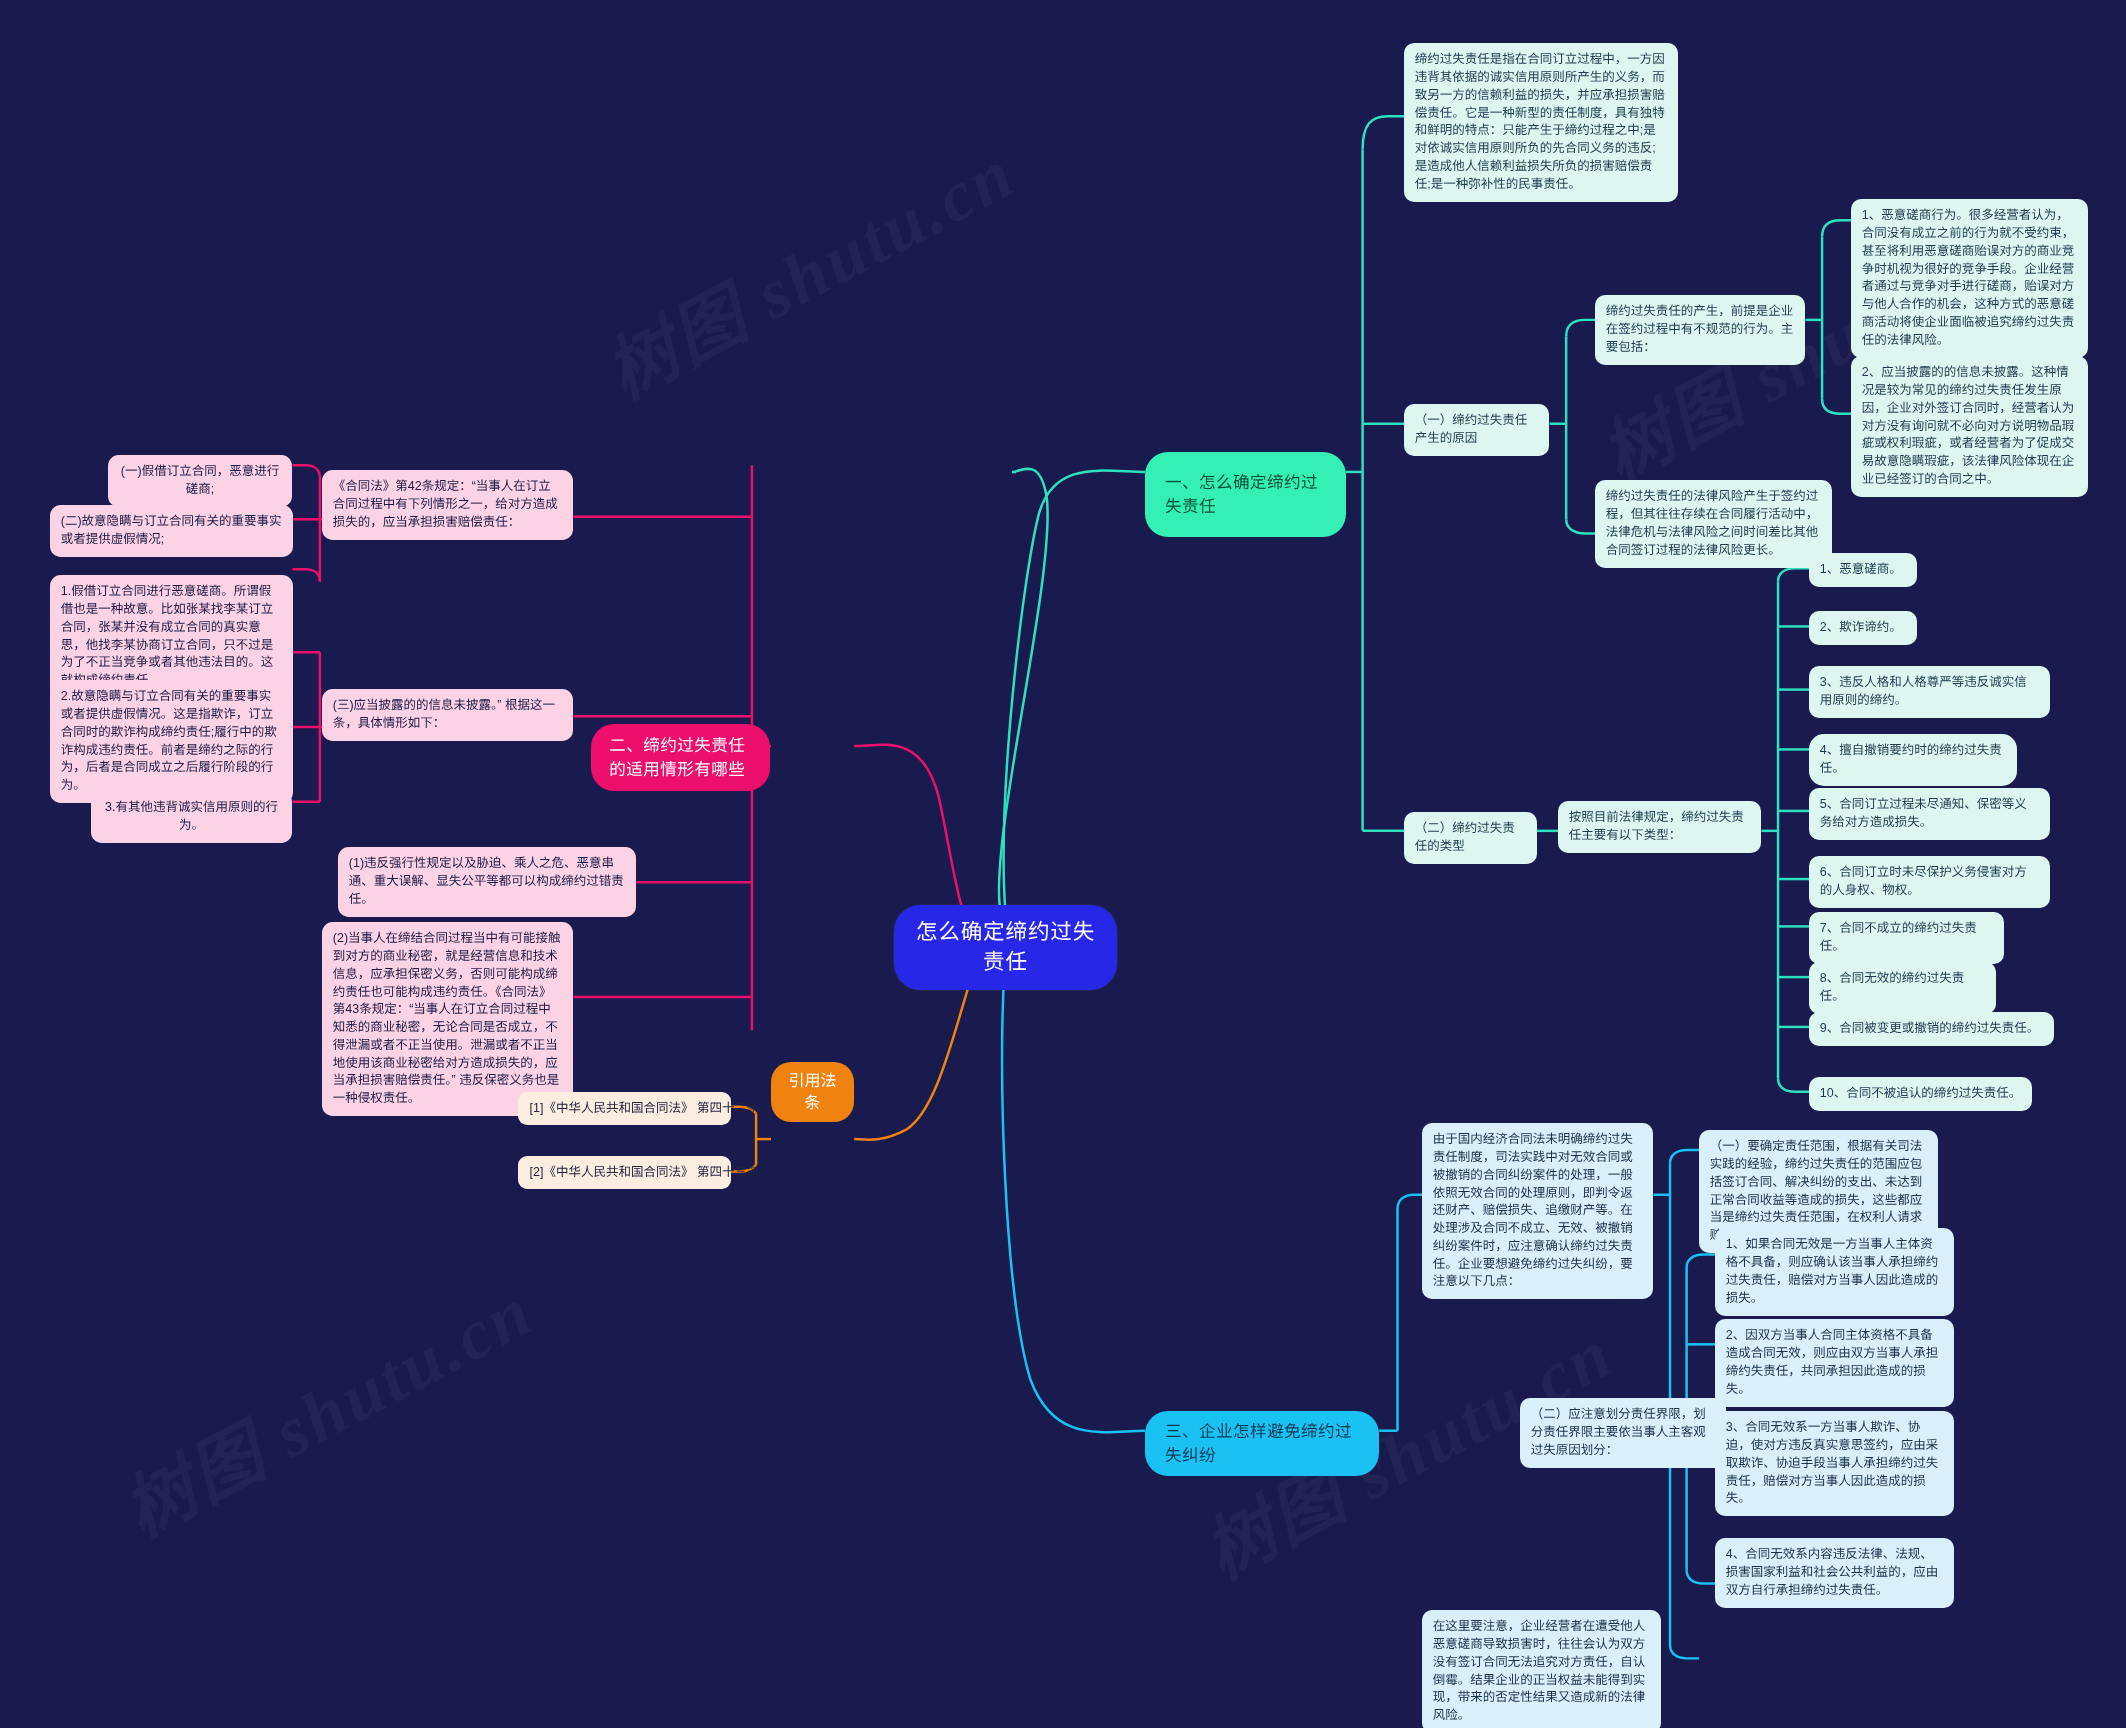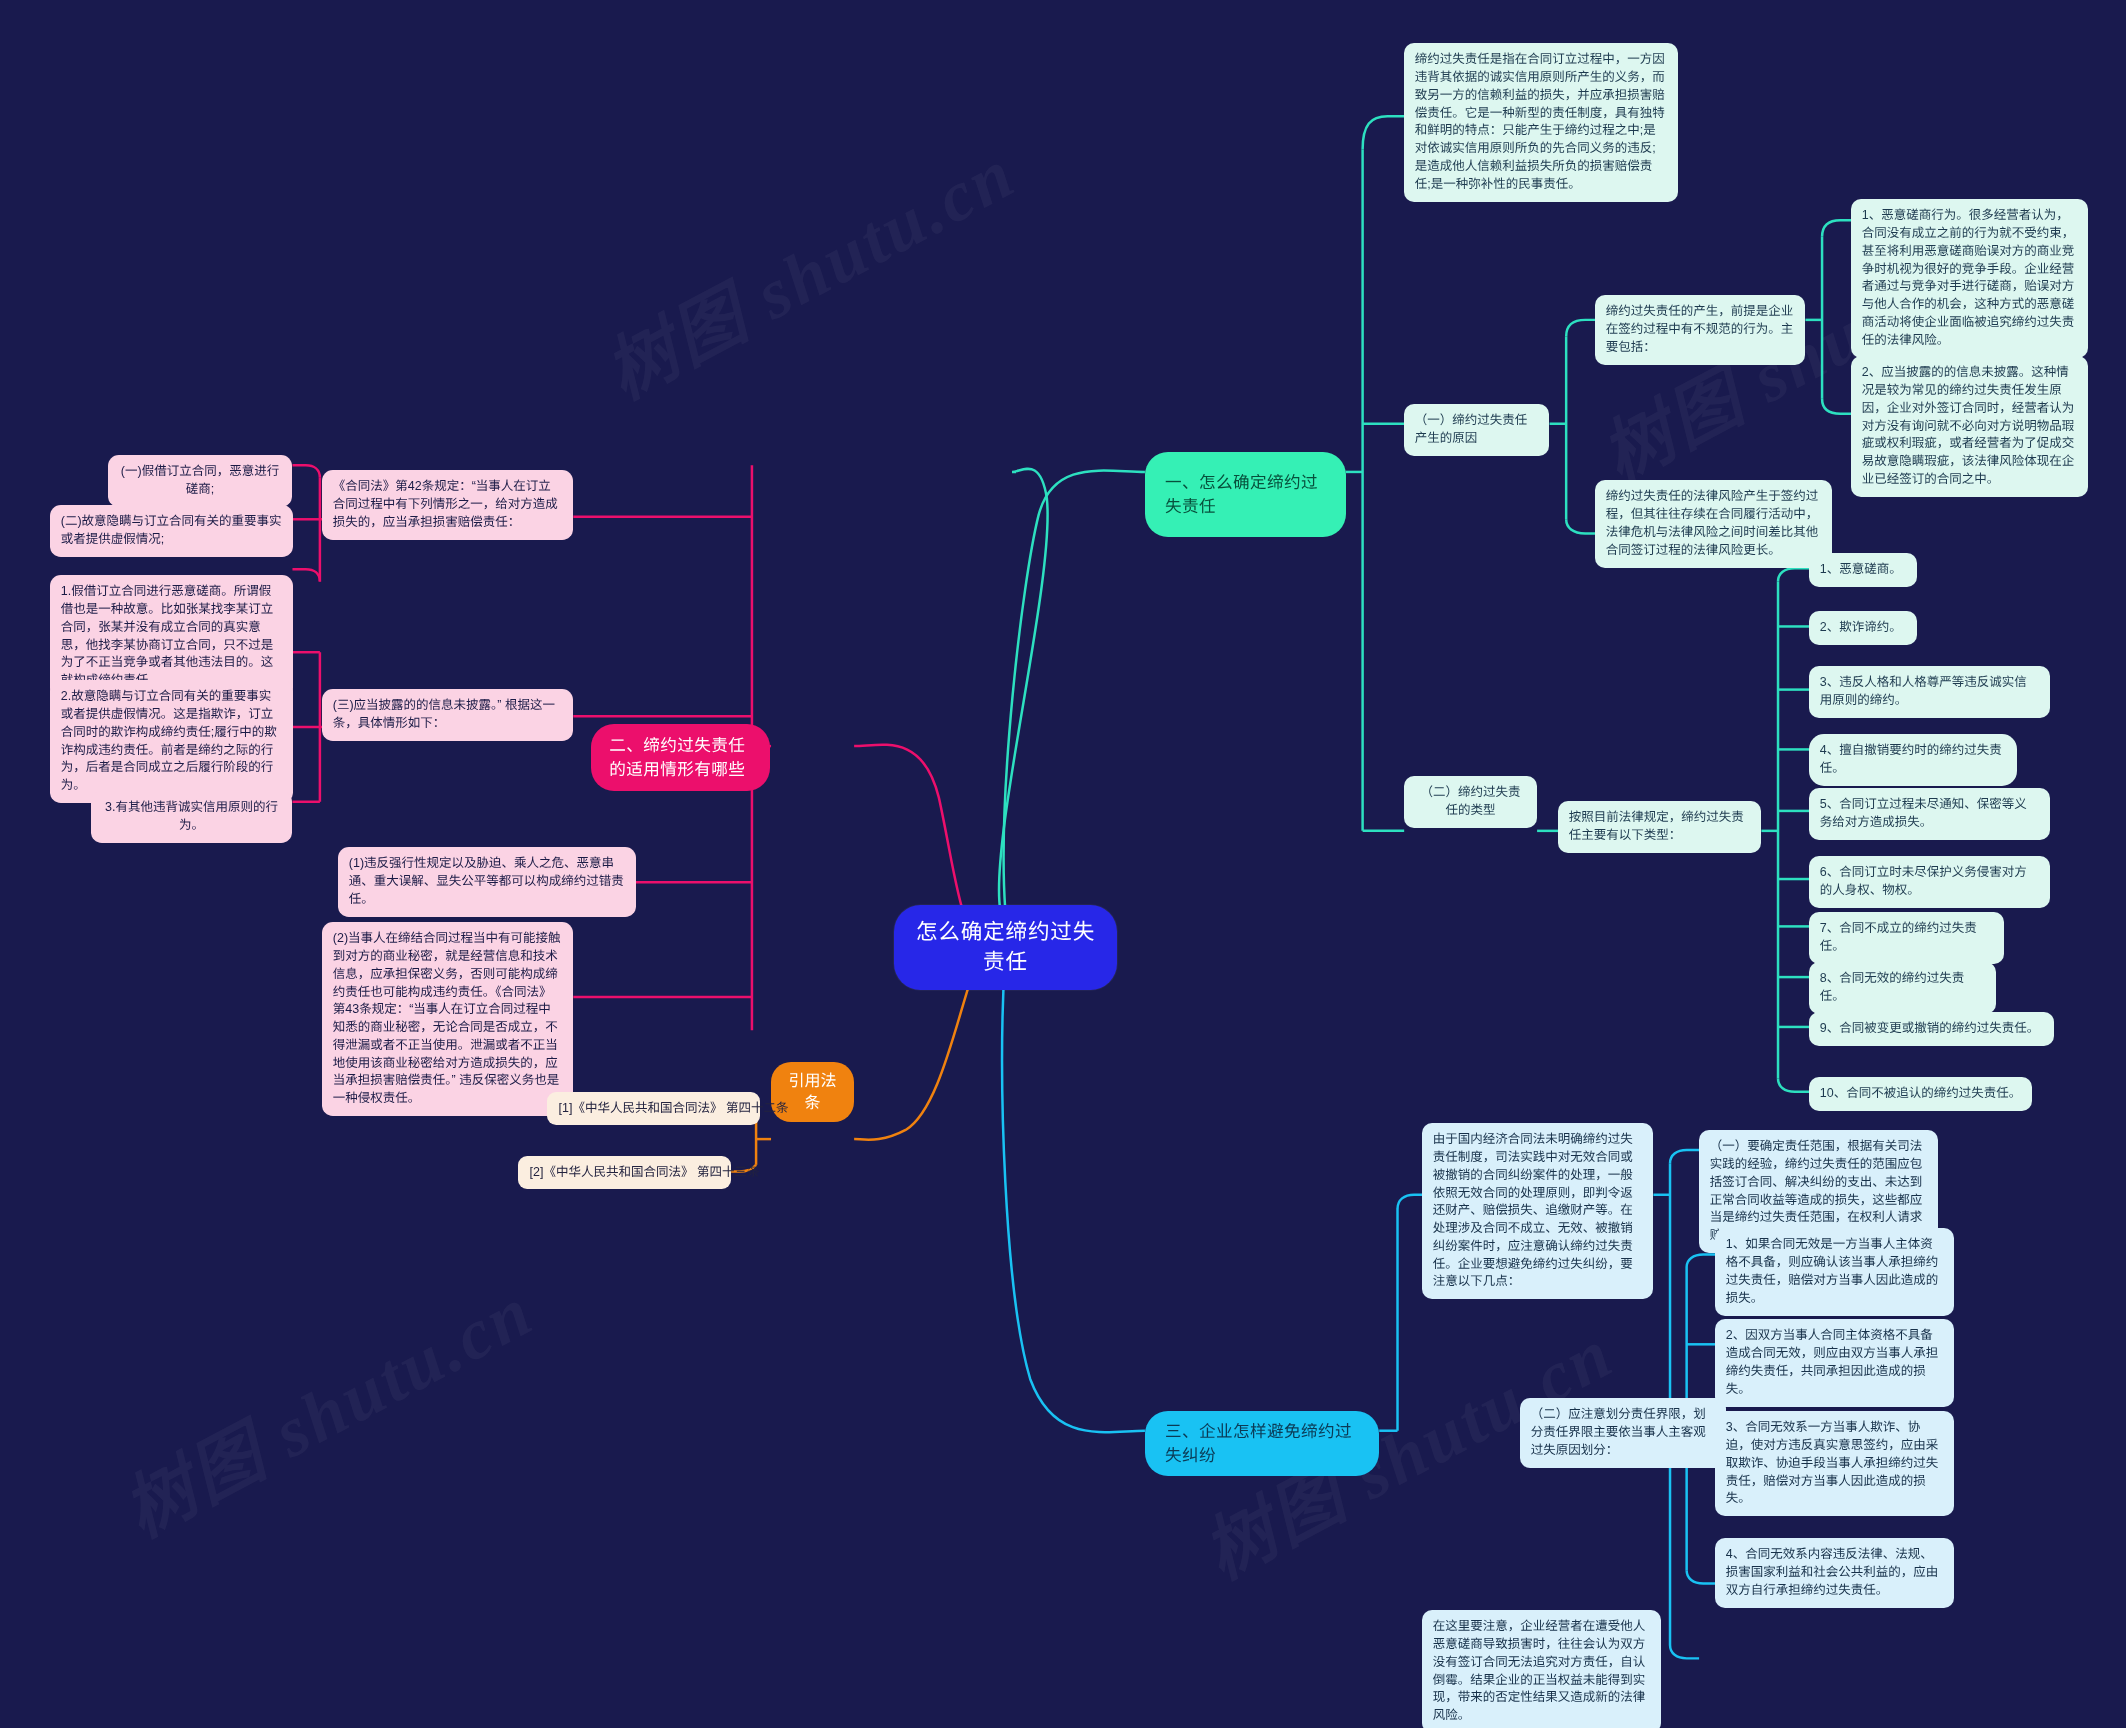--- a/index.html
+++ b/index.html
@@ -251,21 +251,21 @@
   <div class="node n-teal" style="left:1404px; top:404px; width:145px;">（一）缔约过失责任产生的原因</div>
 
   <div class="node n-teal" style="left:1595px; top:295px; width:210px;">缔约过失责任的产生，前提是企业在签约过程中有不规范的行为。主要包括：</div>
 
   <div class="node n-teal" style="left:1851px; top:199px; width:237px;">1、恶意磋商行为。很多经营者认为，合同没有成立之前的行为就不受约束，甚至将利用恶意磋商贻误对方的商业竞争时机视为很好的竞争手段。企业经营者通过与竞争对手进行磋商，贻误对方与他人合作的机会，这种方式的恶意磋商活动将使企业面临被追究缔约过失责任的法律风险。</div>
 
   <div class="node n-teal" style="left:1851px; top:356px; width:237px;">2、应当披露的的信息未披露。这种情况是较为常见的缔约过失责任发生原因，企业对外签订合同时，经营者认为对方没有询问就不必向对方说明物品瑕疵或权利瑕疵，或者经营者为了促成交易故意隐瞒瑕疵，该法律风险体现在企业已经签订的合同之中。</div>
 
   <div class="node n-teal" style="left:1595px; top:480px; width:237px;">缔约过失责任的法律风险产生于签约过程，但其往往存续在合同履行活动中，法律危机与法律风险之间时间差比其他合同签订过程的法律风险更长。</div>
 
-  <div class="node n-teal" style="left:1404px; top:776px; width:133px;text-align:center;">（二）缔约过失责任的类型</div>
+  <div class="node n-teal" style="left:1404px; top:812px; width:133px;">（二）缔约过失责任的类型</div>
 
   <div class="node n-teal" style="left:1558px; top:801px; width:203px;">按照目前法律规定，缔约过失责任主要有以下类型：</div>
 
   <div class="node n-teal" style="left:1809px; top:553px; width:108px;">1、恶意磋商。</div>
   <div class="node n-teal" style="left:1809px; top:611px; width:108px;">2、欺诈谛约。</div>
   <div class="node n-teal" style="left:1809px; top:666px; width:241px;">3、违反人格和人格尊严等违反诚实信用原则的缔约。</div>
   <div class="node n-teal" style="left:1809px; top:734px; width:208px;border-radius:15px;">4、擅自撤销要约时的缔约过失责任。</div>
   <div class="node n-teal" style="left:1809px; top:788px; width:241px;">5、合同订立过程未尽通知、保密等义务给对方造成损失。</div>
   <div class="node n-teal" style="left:1809px; top:856px; width:241px;">6、合同订立时未尽保护义务侵害对方的人身权、物权。</div>
   <div class="node n-teal" style="left:1809px; top:912px; width:195px;">7、合同不成立的缔约过失责任。</div>
@@ -280,21 +280,21 @@
   <div class="node n-pink" style="left:50px; top:575px; width:243px;">1.假借订立合同进行恶意磋商。所谓假借也是一种故意。比如张某找李某订立合同，张某并没有成立合同的真实意思，他找李某协商订立合同，只不过是为了不正当竞争或者其他违法目的。这就构成缔约责任。</div>
   <div class="node n-pink" style="left:50px; top:680px; width:243px;">2.故意隐瞒与订立合同有关的重要事实或者提供虚假情况。这是指欺诈，订立合同时的欺诈构成缔约责任;履行中的欺诈构成违约责任。前者是缔约之际的行为，后者是合同成立之后履行阶段的行为。</div>
   <div class="node n-pink center" style="left:91px; top:791px; width:201px;">3.有其他违背诚实信用原则的行为。</div>
 
   <div class="node n-pink" style="left:322px; top:470px; width:251px;">《合同法》第42条规定：“当事人在订立合同过程中有下列情形之一，给对方造成损失的，应当承担损害赔偿责任：</div>
   <div class="node n-pink" style="left:322px; top:689px; width:251px;">(三)应当披露的的信息未披露。” 根据这一条，具体情形如下：</div>
   <div class="node n-pink" style="left:322px; top:847px; width:298px;margin-left:16px;">(1)违反强行性规定以及胁迫、乘人之危、恶意串通、重大误解、显失公平等都可以构成缔约过错责任。</div>
   <div class="node n-pink" style="left:322px; top:922px; width:251px;">(2)当事人在缔结合同过程当中有可能接触到对方的商业秘密，就是经营信息和技术信息，应承担保密义务，否则可能构成缔约责任也可能构成违约责任。《合同法》第43条规定：“当事人在订立合同过程中知悉的商业秘密，无论合同是否成立，不得泄漏或者不正当使用。泄漏或者不正当地使用该商业秘密给对方造成损失的，应当承担损害赔偿责任。” 违反保密义务也是一种侵权责任。</div>
 
   <div class="node n-branch-orange" style="left:771px; top:1062px; width:83px;">引用法条</div>
-  <div class="node n-orange" style="left:518px; top:1092px; width:213px;margin-left:29px;">[1]《中华人民共和国合同法》 第四十二条</div>
+  <div class="node n-orange" style="left:518px; top:1092px; width:213px;">[1]《中华人民共和国合同法》 第四十二条</div>
   <div class="node n-orange" style="left:518px; top:1156px; width:213px;">[2]《中华人民共和国合同法》 第四十三条</div>
 
   <div class="node n-branch-cyan" style="left:1145px; top:1411px; width:234px;">三、企业怎样避免缔约过失纠纷</div>
 
   <div class="node n-cyan" style="left:1422px; top:1123px; width:231px;">由于国内经济合同法未明确缔约过失责任制度，司法实践中对无效合同或被撤销的合同纠纷案件的处理，一般依照无效合同的处理原则，即判令返还财产、赔偿损失、追缴财产等。在处理涉及合同不成立、无效、被撤销纠纷案件时，应注意确认缔约过失责任。企业要想避免缔约过失纠纷，要注意以下几点：</div>
 
   <div class="node n-cyan" style="left:1699px; top:1130px; width:239px;">（一）要确定责任范围，根据有关司法实践的经验，缔约过失责任的范围应包括签订合同、解决纠纷的支出、未达到正常合同收益等造成的损失，这些都应当是缔约过失责任范围，在权利人请求赔偿时，应予考虑。</div>
 
   <div class="node n-cyan" style="left:1520px; top:1398px; width:206px;">（二）应注意划分责任界限，划分责任界限主要依当事人主客观过失原因划分：</div>
 

